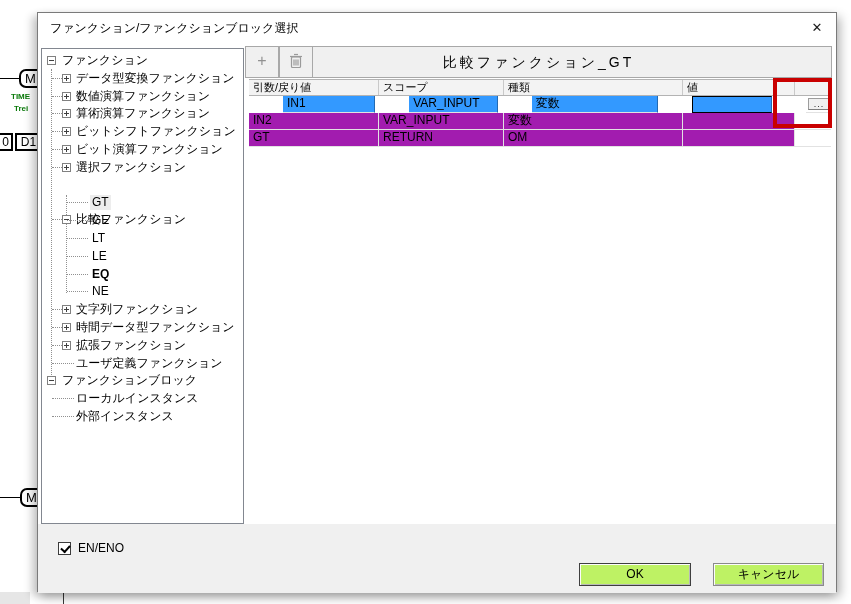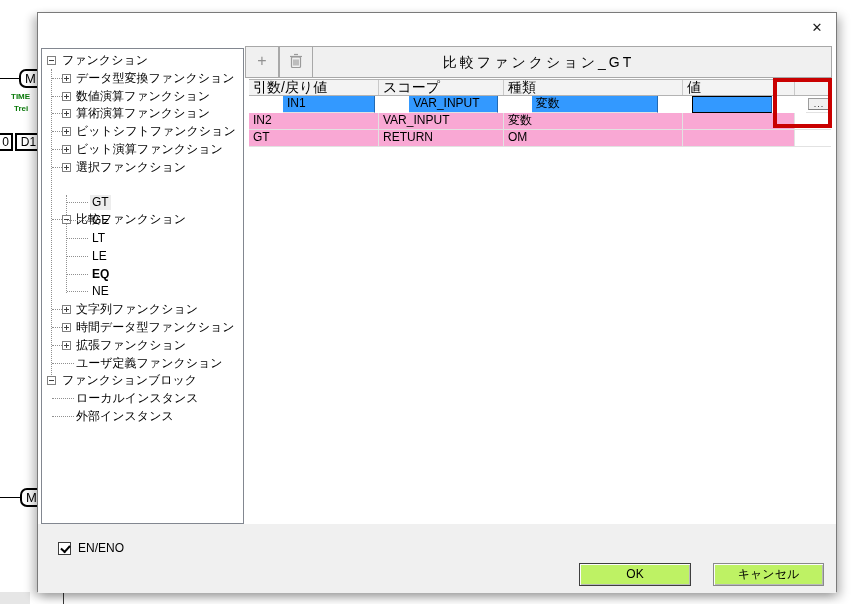--- a/index.html
+++ b/index.html
@@ -63,24 +63,24 @@
   #toolbar-title { position:absolute; left:0; top:0; width:100%; height:32px; text-align:center;
     line-height:31px; font-size:14px; letter-spacing:3px; }
   .tool-btn { position:absolute; top:-1px; width:34px; height:32px; background:#f0f0f0;
     border:1px solid #a8a8a8; text-align:center; }
   #btn-add { left:-1px; font-size:16px; line-height:28px; color:#919191; }
   #btn-del { left:33px; }
   #btn-del svg { margin-top:6px; }
 
   .hrow { position:absolute; left:4px; top:33px; width:582px; height:17px; display:flex;
     background:#f3f3f3; border-top:1px solid #b3b3b3; border-bottom:1px solid #b3b3b3; }
-  .hcell { border-right:1px solid #c9c9c9; font-size:14px; line-height:14px; padding-left:4px; white-space:nowrap; overflow:hidden; }
+  .hcell { border-right:1px solid #c9c9c9; font-size:11px; line-height:14px; padding-left:4px; white-space:nowrap; overflow:hidden; }
   .trow { position:absolute; left:4px; width:582px; height:17px; display:flex; }
   .tcell { border-right:1px solid #e2e2e2; border-bottom:1px solid #e2e2e2;
-    font-size:12px; line-height:15px; padding-left:4px; background:#f9a8d4; white-space:nowrap; overflow:hidden; }
+    font-size:12px; line-height:15px; padding-left:4px; background:#a21caf; white-space:nowrap; overflow:hidden; }
   .c0 { width:130px; } .c1 { width:125px; } .c2 { width:179px; } .c3 { width:112px; } .c4 { width:36px; }
   .trow.selected .tcell { background:#3399FF; border-right-color:rgba(0,0,0,.30);margin-left:34px; }
   .trow.selected .c4, .trow .c4 { background:#fff; border-right:none; padding:0; position:relative; }
   .tcell.vsel { background:#3399FF; border:1px solid #000; }
   .ellipsis-button { position:absolute; left:2px; right:1px; top:2px; bottom:2px;
     background:#f0f0f0; border:1px solid #9d9d9d; border-bottom-color:#7d7d7d;
     font-size:9px; line-height:8px; letter-spacing:1px; color:#222; text-align:center; padding:0; }
 
   #red-box { position:absolute; left:735px; top:65px; width:59px; height:50px;
     border:4px solid #c90000; z-index:40; }
@@ -107,20 +107,21 @@
   <div id="lcell0" class="lcell">0</div>
   <div id="lcell1" class="lcell">D1</div>
   <div id="rung2" class="rung"></div>
   <div id="coil2" class="coil">M</div>
   <div id="bl-patch" class="abs"></div>
   <div id="bl-vline" class="abs"></div>
 </div>
 
 <div id="dialog">
   <div id="titlebar">
+    <span id="dlg-title">ファンクション/ファンクションブロック選択</span>
     <span id="close-btn">✕</span>
   </div>
 
   <div id="tree">
     <div id="vline1" class="vline"></div>
     <div id="vline2" class="vline"></div>
     <div id="tree-items">
         <div class="tree-item lvl0" style="top: 3px;">
           <span class="exp minus"></span>
           <span class="tlabel">ファンクション</span>

